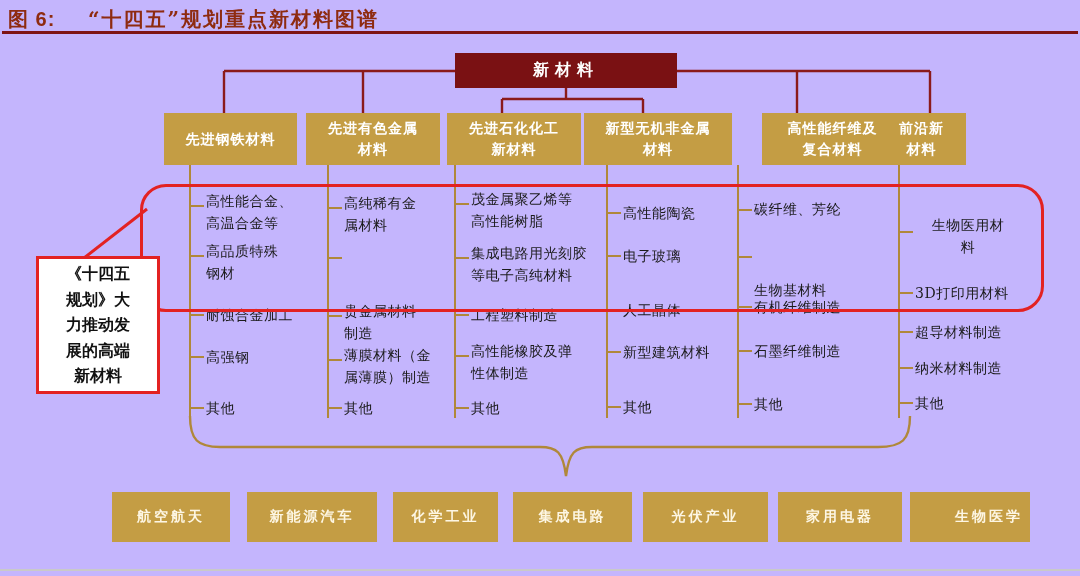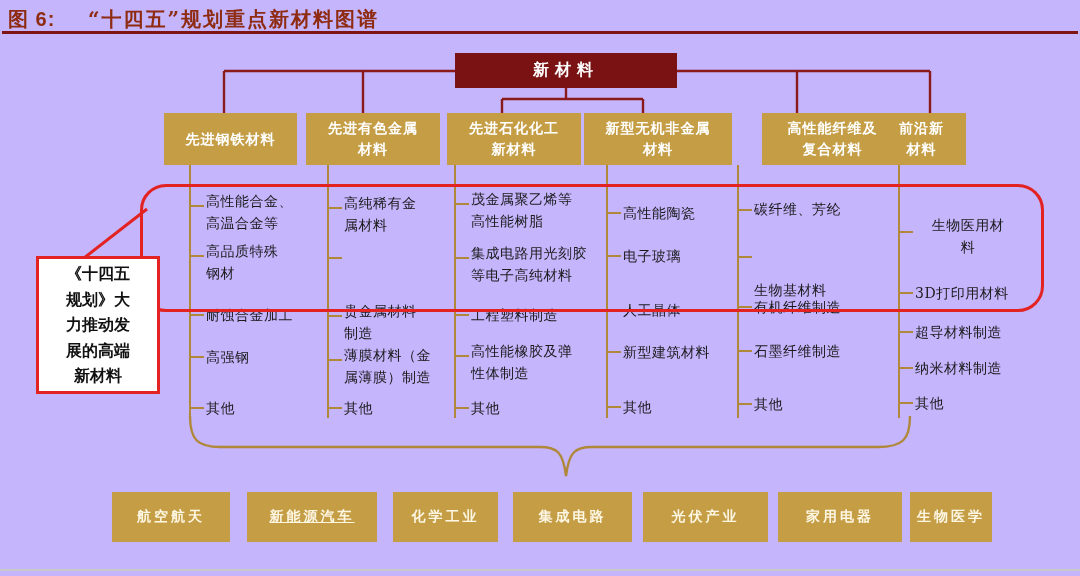--- a/index.html
+++ b/index.html
@@ -189,21 +189,21 @@
 
   <div class="highlight-rect"></div>
 
   <div class="callout">《十四五
 规划》大
 力推动发
 展的高端
 新材料</div>
 
   <div class="industry" style="left:112px;width:118px;">航空航天</div>
-  <div class="industry" style="left:247px;width:130px;text-decoration:underline;">新能源汽车</div>
+  <div class="industry" style="left:247px;width:130px;">新能源汽车</div>
   <div class="industry" style="left:393px;width:105px;">化学工业</div>
   <div class="industry" style="left:513px;width:119px;">集成电路</div>
   <div class="industry" style="left:643px;width:125px;">光伏产业</div>
   <div class="industry" style="left:778px;width:124px;">家用电器</div>
-  <div class="industry" style="left:910px;width:82px;">生物医学</div>
+  <div class="industry" style="left:910px;width:82px;padding-left:38px;">生物医学</div>
 
   <div class="bottom-rule"></div>
 </div>
 
 </body></html>

